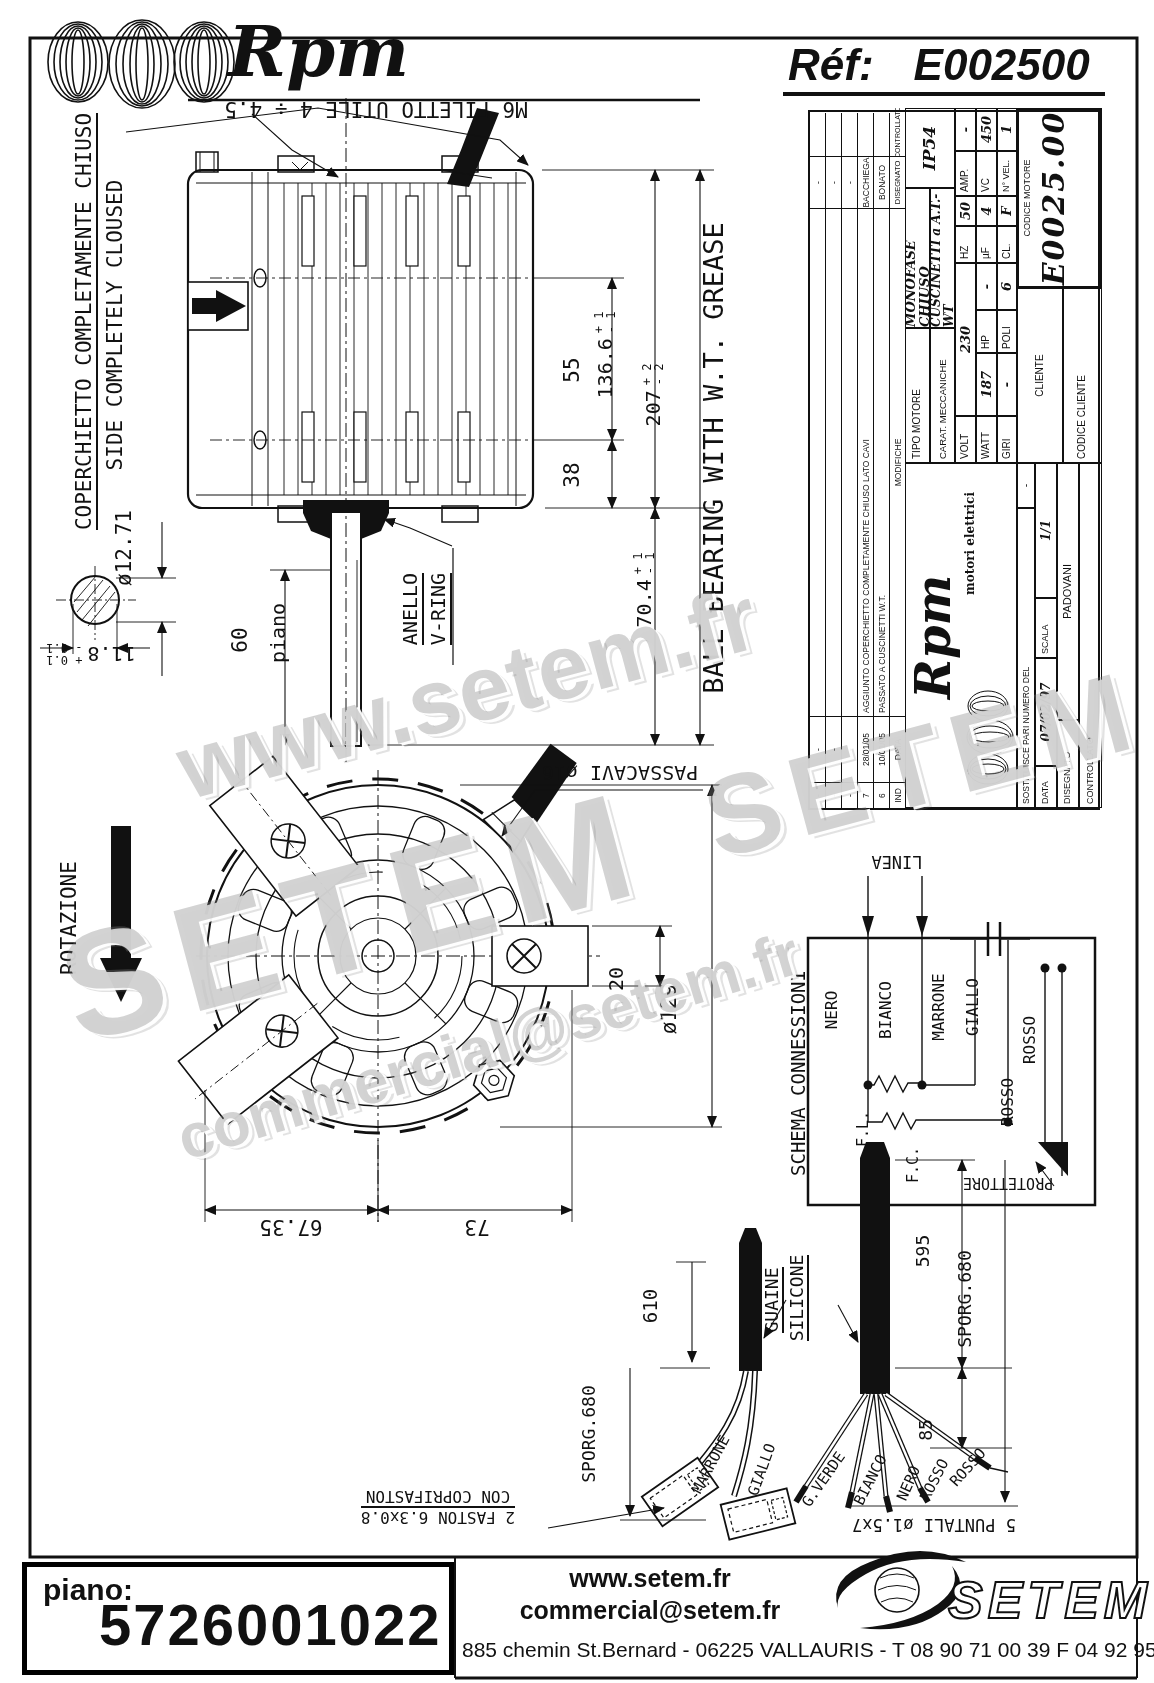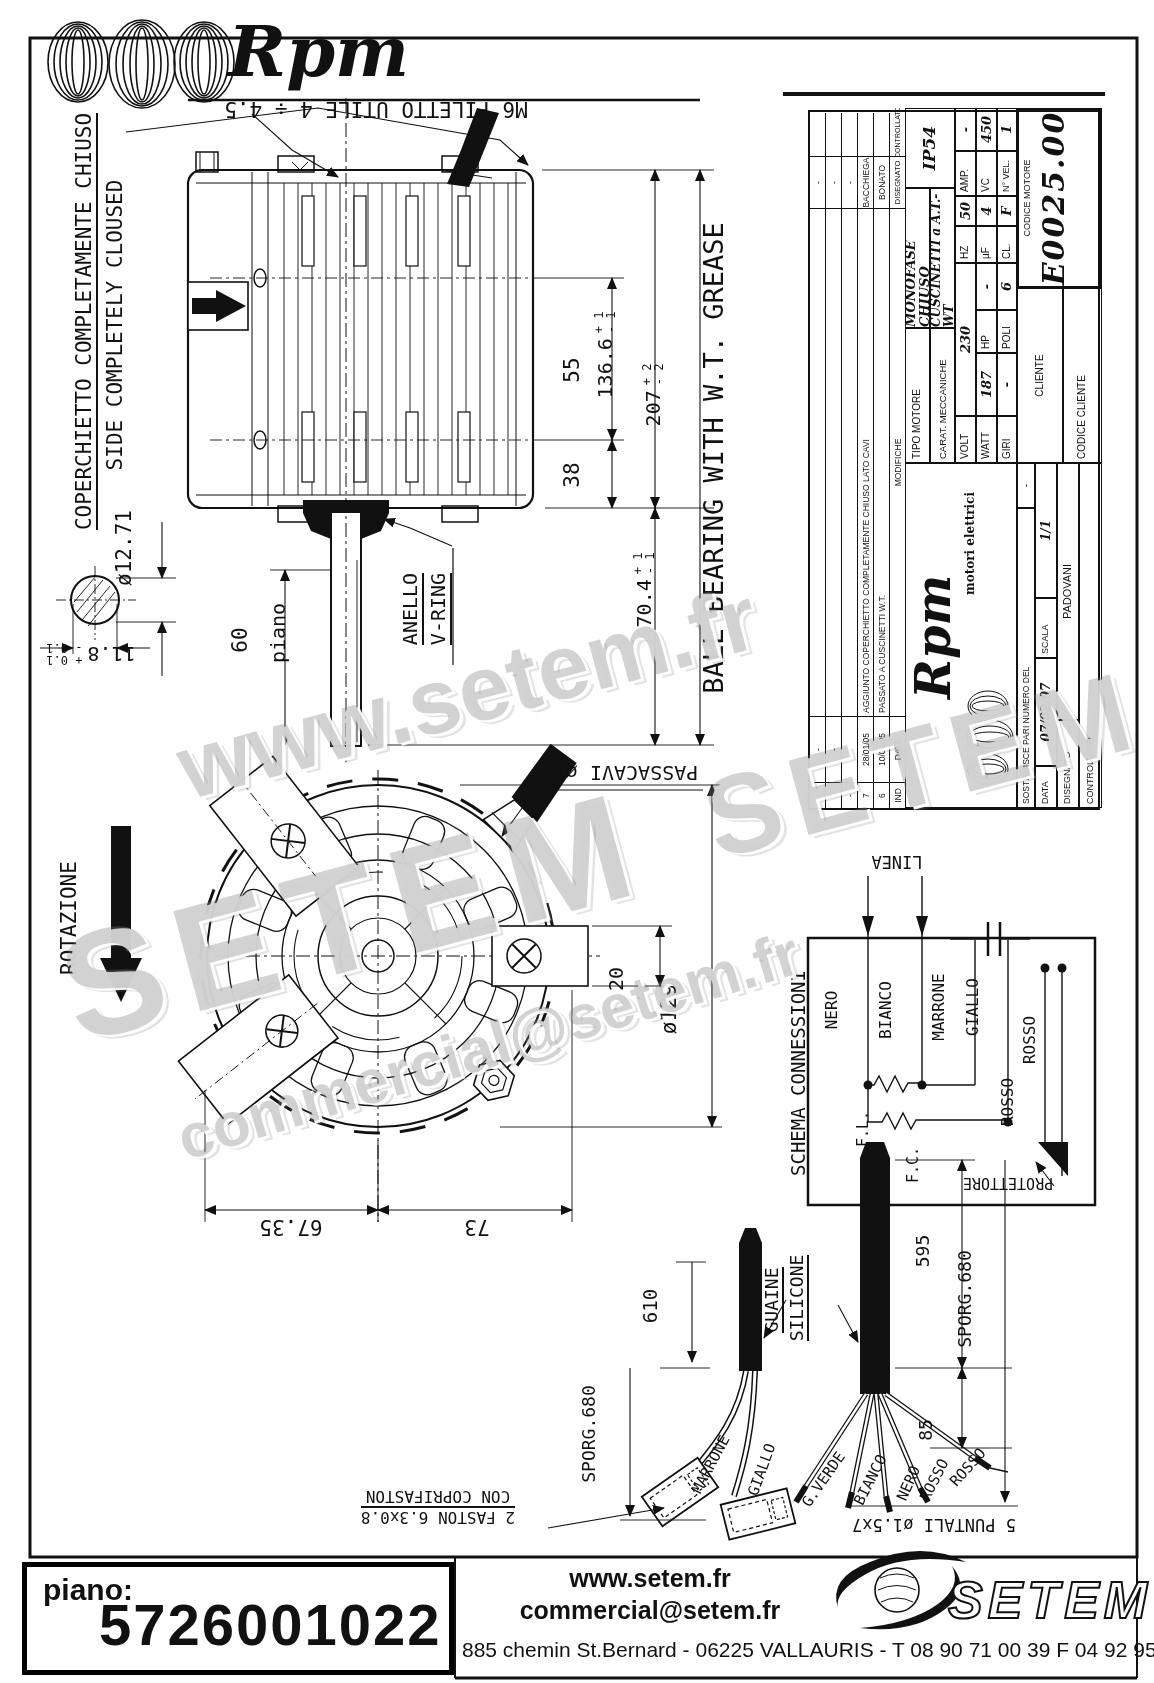--- a/index.html
+++ b/index.html
@@ -353,20 +353,24 @@
         <path d="M838 1608 q-10 -30 32 -46 q52 -22 96 0 q-62 -10 -100 12 q-32 18 -28 34z" fill="#111" stroke="none"></path>
         <path d="M952 1566 q20 24 -8 44 q-32 24 -84 18 q50 -4 78 -24 q24 -18 14 -38z" fill="#111" stroke="none"></path>
         <circle cx="897" cy="1590" r="22" stroke-width="1.6"></circle>
         <path d="M880 1578 q17 -8 34 0M878 1590 q19 -9 38 0M881 1602 q16 -8 32 0" stroke-width="1"></path>
         <text x="948" y="1618" font-family="Liberation Sans, sans-serif" font-size="52" font-style="italic" font-weight="bold" fill="#fff" stroke="#111" stroke-width="2" letter-spacing="5">SETEM</text>
       </g>
     </g>
   </svg>
 
   <div class="lbl" style="left:228px;top:10px;font-family:'DejaVu Serif',serif;font-style:italic;font-weight:bold;font-size:70px;z-index:2;">Rpm</div>
+  <div class="lbl" style="left:788px;top:40px;font-family:'Liberation Sans',sans-serif;font-style:italic;font-weight:bold;font-size:44px;gap:40px;">
+    <span>Réf:</span>
+    <span>E002500</span>
+  </div>
 
   <div class="lbl r180" style="left:190px;top:96px;width:372px;height:26px;font-size:21px;">M6 FILETTO UTILE 4 ÷ 4.5</div>
   <div class="lbl vt" style="left:98px;top:488px;width:387px;height:27px;font-size:21px;">
     <span class="ul">COPERCHIETTO COMPLETAMENTE CHIUSO</span>
   </div>
   <div class="lbl vt" style="left:128px;top:479px;width:360px;height:26px;font-size:21px;">SIDE COMPLETELY CLOUSED</div>
   <div class="lbl vt" style="left:584px;top:374px;width:56px;height:24px;font-size:21px;">55</div>
   <div class="lbl vt" style="left:584px;top:474px;width:46px;height:24px;font-size:21px;">38</div>
   <div class="lbl vt" style="left:620px;top:400px;width:150px;height:30px;font-size:20px;">
     <span class="tolrow">

